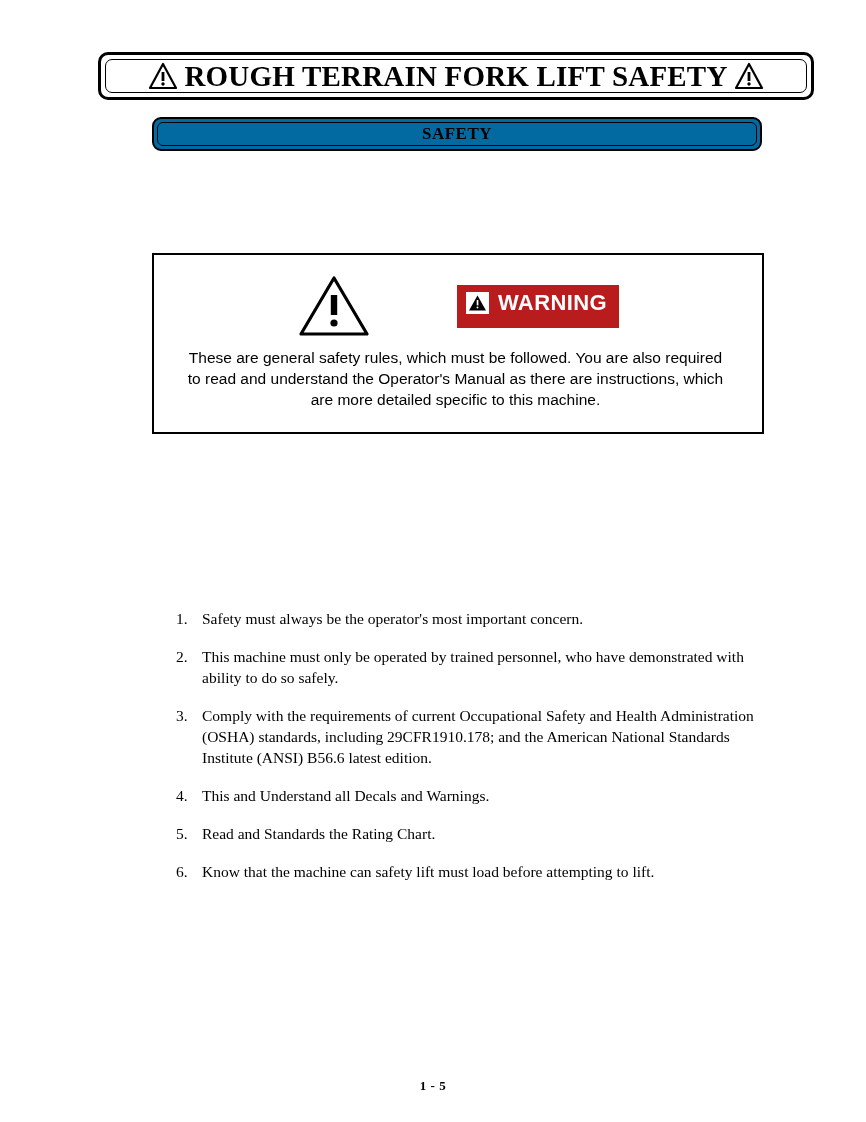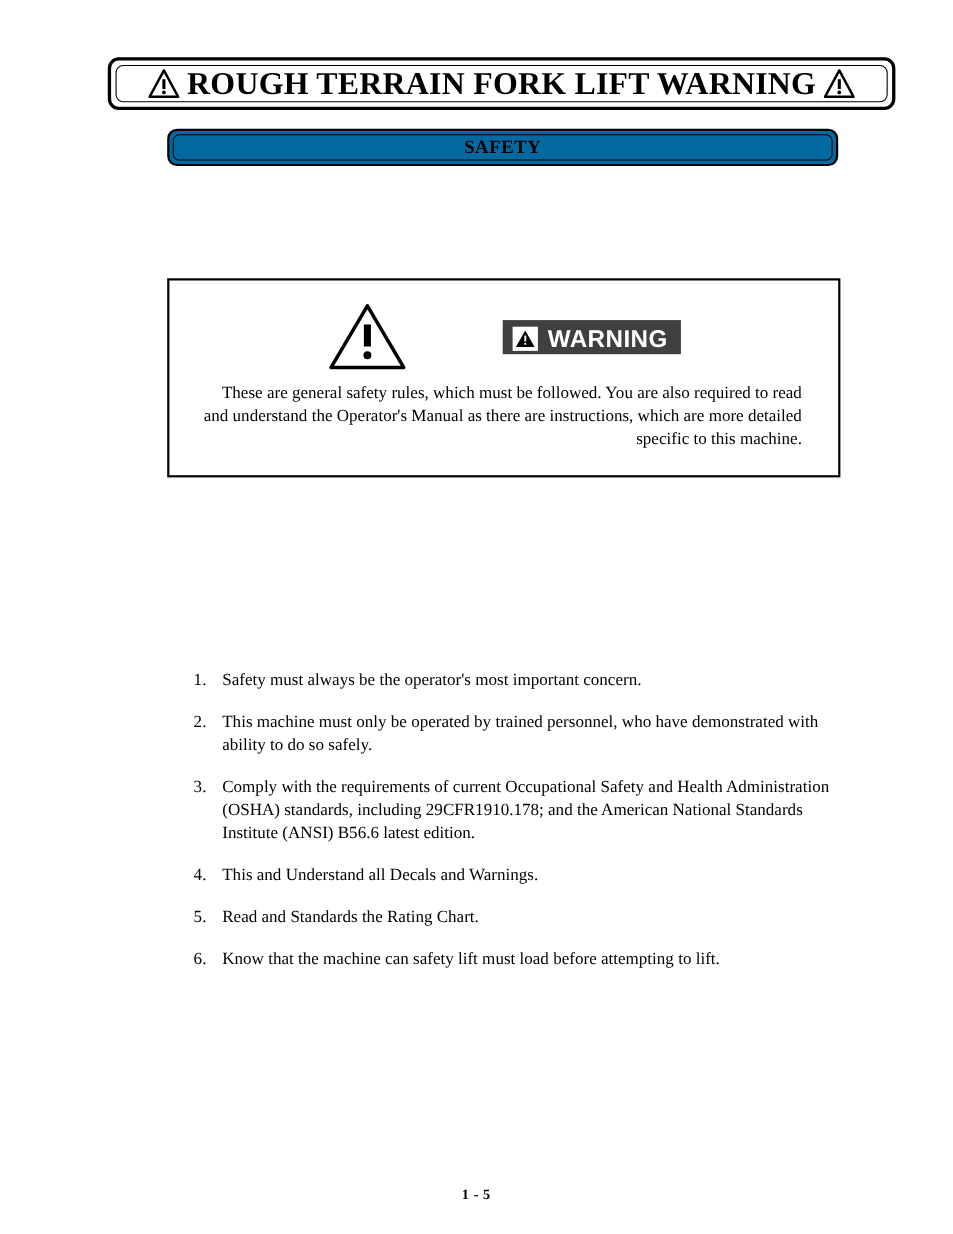--- a/index.html
+++ b/index.html
@@ -121,26 +121,26 @@
     left: 0;
     top: 16px;
     width: 100%;
     height: 70px;
     display: flex;
     align-items: center;
     justify-content: center;
     gap: 86px;
   }
   .warning-banner {
-    background: #404040;
+    background: #b91c1c;
     color: #fff;
     display: flex;
-    align-items: center;
+    align-items: flex-end;
     gap: 9px;
-    padding: 6px 12px 2px 9px;
+    padding: 6px 12px 14px 9px;
     height: 23px;
   }
   .warning-banner .wb-text {
     font-family: "Liberation Sans", sans-serif;
     font-weight: bold;
     font-size: 22px;
     letter-spacing: 0.4px;
     line-height: 22px;
     color: #fff;
   }
@@ -150,24 +150,24 @@
     height: 22px;
     display: flex;
     align-items: center;
     justify-content: center;
   }
   .warning-text {
     position: absolute;
     left: 28px;
     right: 33px;
     top: 92px;
-    font-family: Liberation Serif, serif;
+    font-family: Liberation Sans, sans-serif;
     font-size: 15.5px;
     line-height: 21px;
-    text-align: right;
+    text-align: center;
   }
 
   
   .list {
     position: absolute;
     left: 176px;
     top: 608px;
     width: 580px;
   }
   .list-item {
@@ -210,21 +210,21 @@
 
   <div class="title-banner">
     <div class="title-banner-inner">
       <span class="tri-icon">
         <svg width="30" height="30" viewBox="0 0 30 30">
           <polygon points="15,3 28,27 2,27" fill="none" stroke="#000" stroke-width="2.2" stroke-linejoin="round"></polygon>
           <rect x="13.6" y="11" width="2.8" height="9" fill="#000"></rect>
           <circle cx="15" cy="23" r="1.7" fill="#000"></circle>
         </svg>
       </span>
-      <span class="title-text">ROUGH TERRAIN FORK LIFT WARNING</span>
+      <span class="title-text">ROUGH TERRAIN FORK LIFT SAFETY</span>
       <span class="tri-icon">
         <svg width="30" height="30" viewBox="0 0 30 30">
           <polygon points="15,3 28,27 2,27" fill="none" stroke="#000" stroke-width="2.2" stroke-linejoin="round"></polygon>
           <rect x="13.6" y="11" width="2.8" height="9" fill="#000"></rect>
           <circle cx="15" cy="23" r="1.7" fill="#000"></circle>
         </svg>
       </span>
     </div>
   </div>
 

